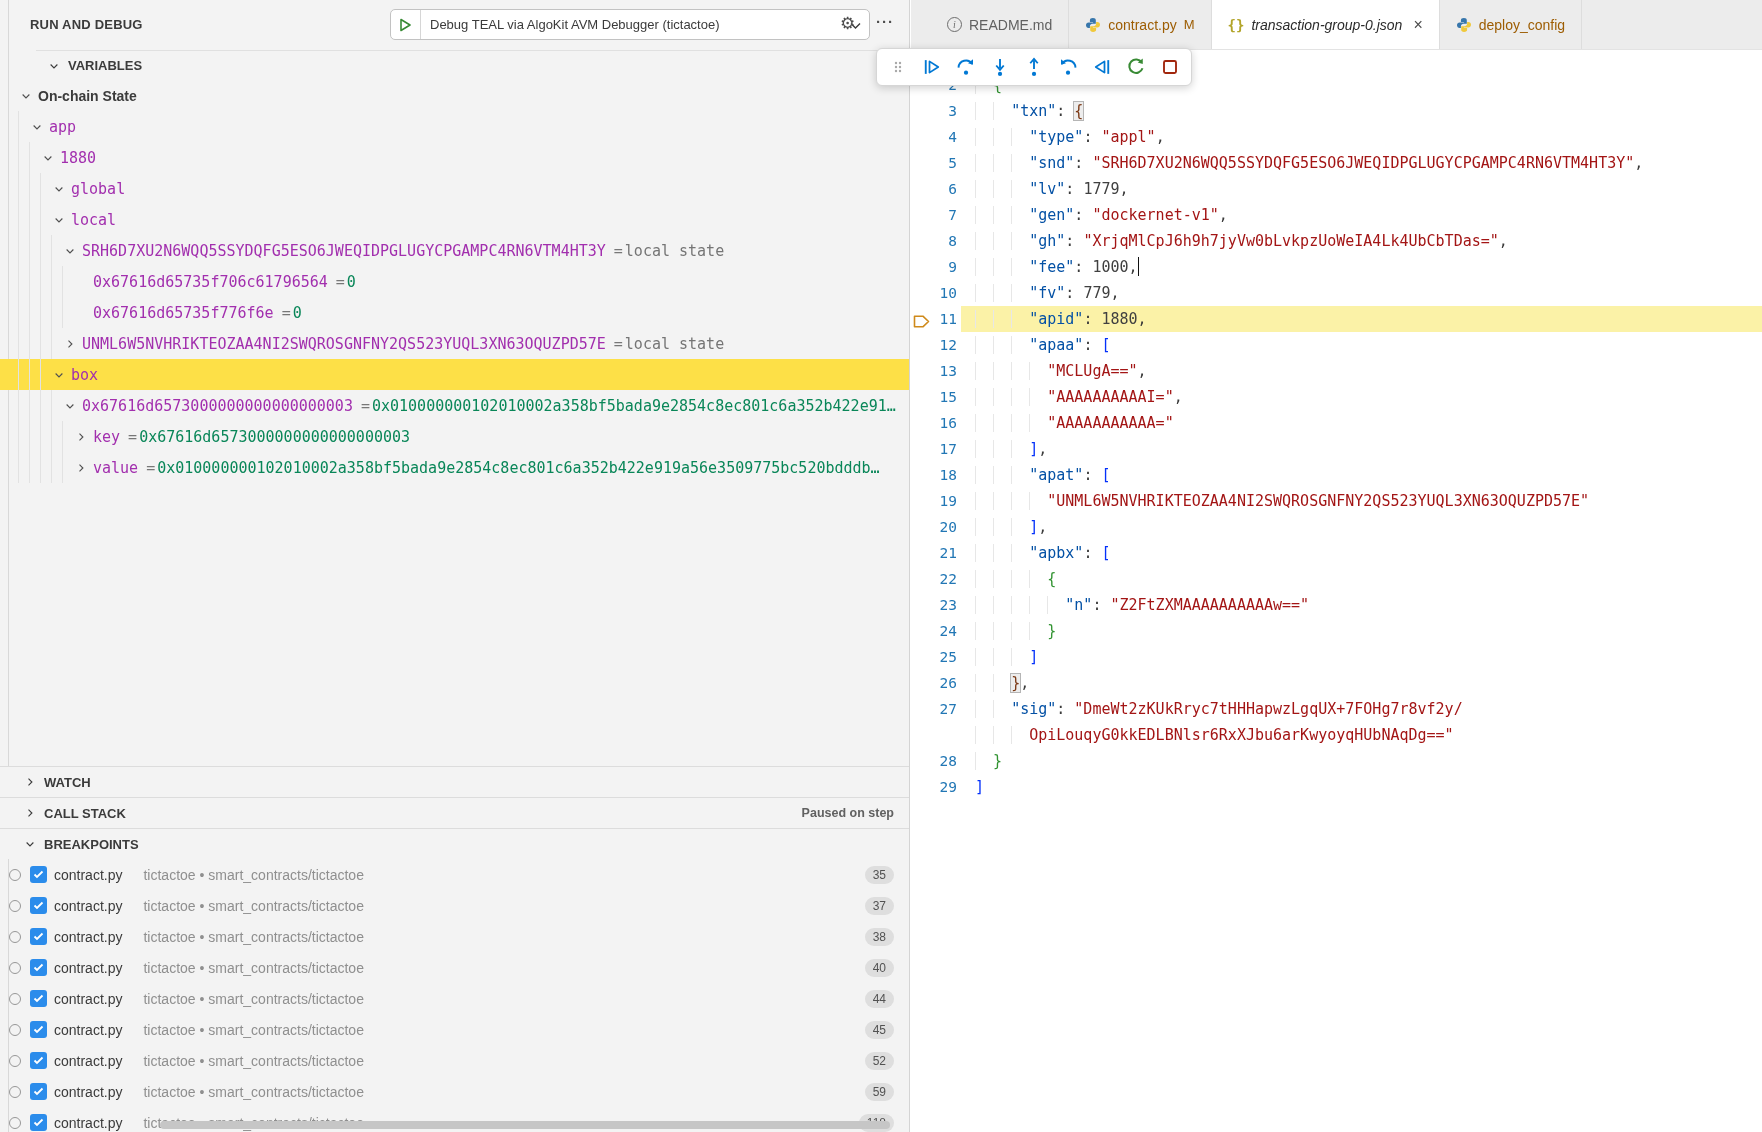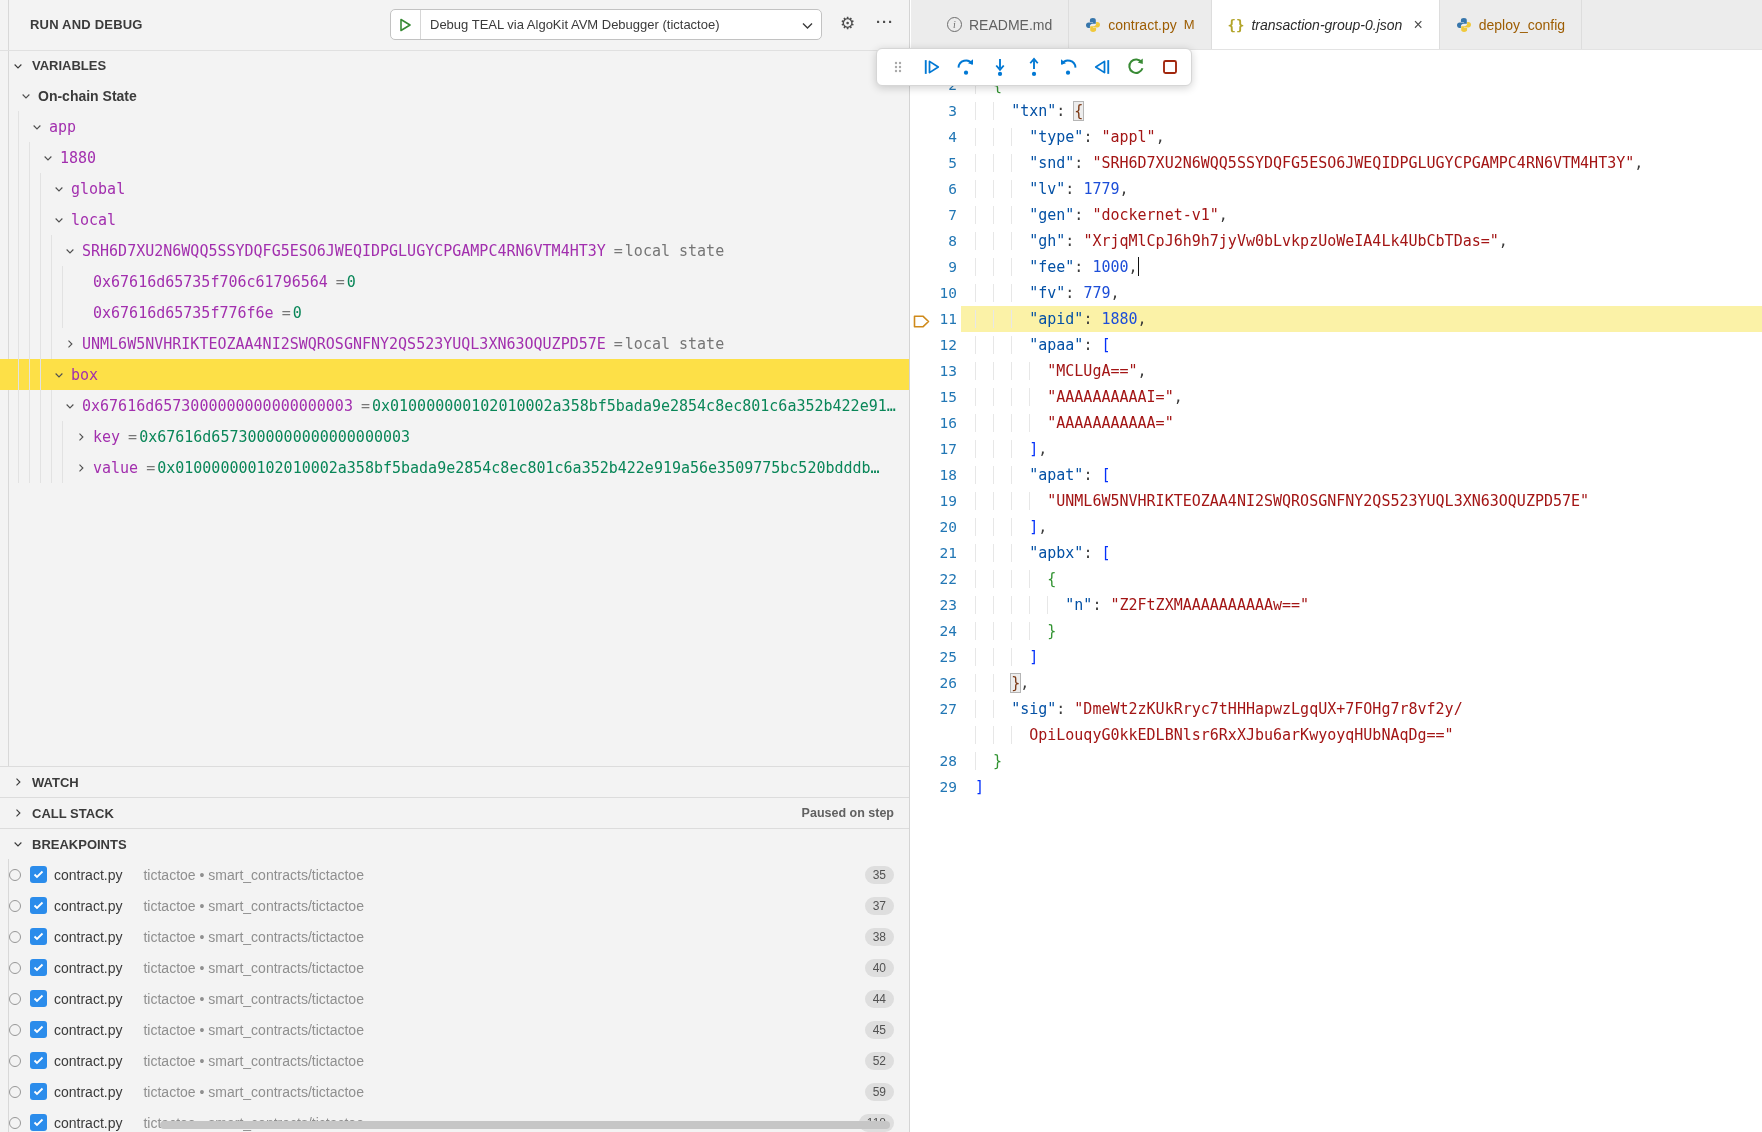--- a/index.html
+++ b/index.html
@@ -8,54 +8,54 @@
 
   
   #sidebar { position:absolute; left:0; top:0; width:910px; height:1132px;
     background:#f3f3f3; border-right:1px solid #d4d4d4; overflow:hidden; }
   #sidebar::before { content:""; position:absolute; left:8px; top:0; bottom:0; width:1px; background:#d8d8d8; }
   #editor-region { position:absolute; left:911px; top:0; right:0; height:1132px; background:#fff; }
 
   
   #sb-topbar { position:absolute; left:0; top:0; width:910px; height:50px; display:flex; align-items:center;text-decoration:underline; }
   #panel-title { position:absolute; left:30px; top:17px; font-size:13px; font-weight:700; letter-spacing:.2px; color:#3b3b3b; }
-  #launch-select { position:absolute; left:390px; top:9px; width:432px; height:31px; background:#fff;
+  #launch-select { position:absolute; left:390px; top:9px; width:480px; height:31px; background:#fff;
     border:1px solid #c2c2c2; border-radius:5px; display:flex; align-items:center; overflow:hidden; }
   #launch-play { width:30px; height:100%; display:flex; align-items:center; justify-content:center;
     border-right:1px solid #d6d6d6; cursor:pointer; }
   #launch-label { flex:1; font-size:13px; color:#3b3b3b; padding-left:9px; white-space:nowrap; overflow:hidden; }
   #launch-chevron { padding:0 8px; color:#3b3b3b; }
   .topbar-ico { position:absolute; top:13px; font-size:17px; color:#4d4d4d; cursor:pointer; }
   #gear-icon { left:840px; }
   #more-icon { left:876px; font-weight:700; letter-spacing:1px; font-size:15px; }
 
   
   #variables-section { position:absolute; left:0; top:50px; width:910px; }
   .section-header { height:30px; display:flex; align-items:center; font-size:13px; font-weight:700;
-    color:#3b3b3b; cursor:pointer; position:relative; }
+    color:#3b3b3b; cursor:pointer; position:relative;margin-left:36px; }
   .section-header .chev { margin:0 6px 0 10px; }
   #var-tree { width:910px; }
   .tree-row { height:31px; display:flex; align-items:center; white-space:nowrap; overflow:hidden;
     font-size:15px; padding-left:18px; cursor:pointer; }
   .tree-row.selected { background:#fde047; }
   .tg { display:inline-block; width:11px; height:31px; flex:0 0 11px; box-shadow:inset 1px 0 0 #e2e2e2; }
   .chev { display:inline-flex; width:16px; height:16px; align-items:center; justify-content:center; flex:0 0 16px; }
   .chev svg { display:block; }
   .chev-spacer { display:inline-block; width:16px; flex:0 0 16px; }
   .tname { font-family:"DejaVu Sans Mono", monospace; color:#a22fae; margin-left:4px; }
   .tname.bold { font-family:"Liberation Sans", sans-serif; font-weight:700; color:#3b3b3b; font-size:14px; }
   .teq { font-family:"DejaVu Sans Mono", monospace; color:#777; margin:0 2px 0 8px; }
   .tval { font-family:"DejaVu Sans Mono", monospace; }
   .tval.gray { color:#757575; }
   .tval.green { color:#098658; }
 
   
   #bottom-panels { position:absolute; left:0; top:766px; width:910px; }
   .panel-head { height:31px; border-top:1px solid #dcdcdc; display:flex; align-items:center;
-    font-size:13px; font-weight:700; color:#3b3b3b; position:relative; cursor:pointer; background:#f3f3f3; }
+    font-size:13px; font-weight:700; color:#3b3b3b; position:relative; cursor:pointer; background:#f3f3f3;padding-left:12px; }
   .panel-head .chev { margin:0 6px 0 10px; }
   #callstack-status { position:absolute; right:16px; font-size:12.5px; font-weight:700; color:#616161; }
   .bp-row { height:31px; display:flex; align-items:center; padding-left:9px; font-size:14px; position:relative; cursor:pointer; }
   .bp-circle { width:12px; height:12px; border:1.4px solid #979797; border-radius:50%; flex:0 0 12px; }
   .bp-check { width:17px; height:17px; background:#2b8ceb; border-radius:3px; margin-left:9px; flex:0 0 17px;
     display:flex; align-items:center; justify-content:center; cursor:pointer; }
   .bp-file { color:#3b3b3b; margin-left:7px; }
   .bp-path { color:#8f8f8f; margin-left:13px; flex:1; white-space:nowrap; overflow:hidden;padding-left:8px; }
   .bp-badge { position:absolute; right:16px; background:#dedede; color:#525252; border-radius:10px;
     font-size:12px; padding:2px 8px; min-width:14px; text-align:center; }
@@ -83,21 +83,21 @@
   .dbg-btn { width:24px; height:24px; display:flex; align-items:center; justify-content:center; cursor:pointer; border-radius:4px; }
 
   
   #code-pane { position:absolute; left:0; right:0; top:50px; bottom:0; padding-top:22px; overflow:hidden; background:#fff; }
   .code-line { display:flex; height:26px; line-height:26px; font-size:15px; position:relative; }
   .gutter { width:50px; flex:0 0 50px; display:flex; align-items:center; justify-content:flex-end; position:relative; background:#fff; }
   .gutter .marker { position:absolute; left:2px; top:5px; }
   .lnum { font-family:"DejaVu Sans Mono", monospace; color:#2277b5; font-size:14.5px; padding-right:4px; }
   .lcontent { flex:1; font-family:"DejaVu Sans Mono", monospace; white-space:pre; padding-left:14px; color:#000; }
   .code-line.hl .lcontent { background:#fbf2a7; }
-  .tk-k { color:#0451a5; } .tk-s { color:#a31515; } .tk-n { color:#1d4ed8; }
+  .tk-k { color:#0451a5; } .tk-s { color:#a31515; } .tk-n { color:#404040; }
   .tk-p { color:#3b3b3b; } .tk-b1 { color:#0431fa; } .tk-b2 { color:#319331; }
   .tk-mb3 { color:#7b3814; border:1px solid #b5b5b5; background:#ededed; margin:0 -1px; }
   .ig { box-shadow:inset 1px 0 0 #e7e7e7; }
   .cursor-caret { display:inline-block; width:0; border-left:1.7px solid #111; height:19px; vertical-align:-4px; }
 </style>
 </head>
 <body>
 
 <div id="sidebar">
   <div id="sb-topbar">

